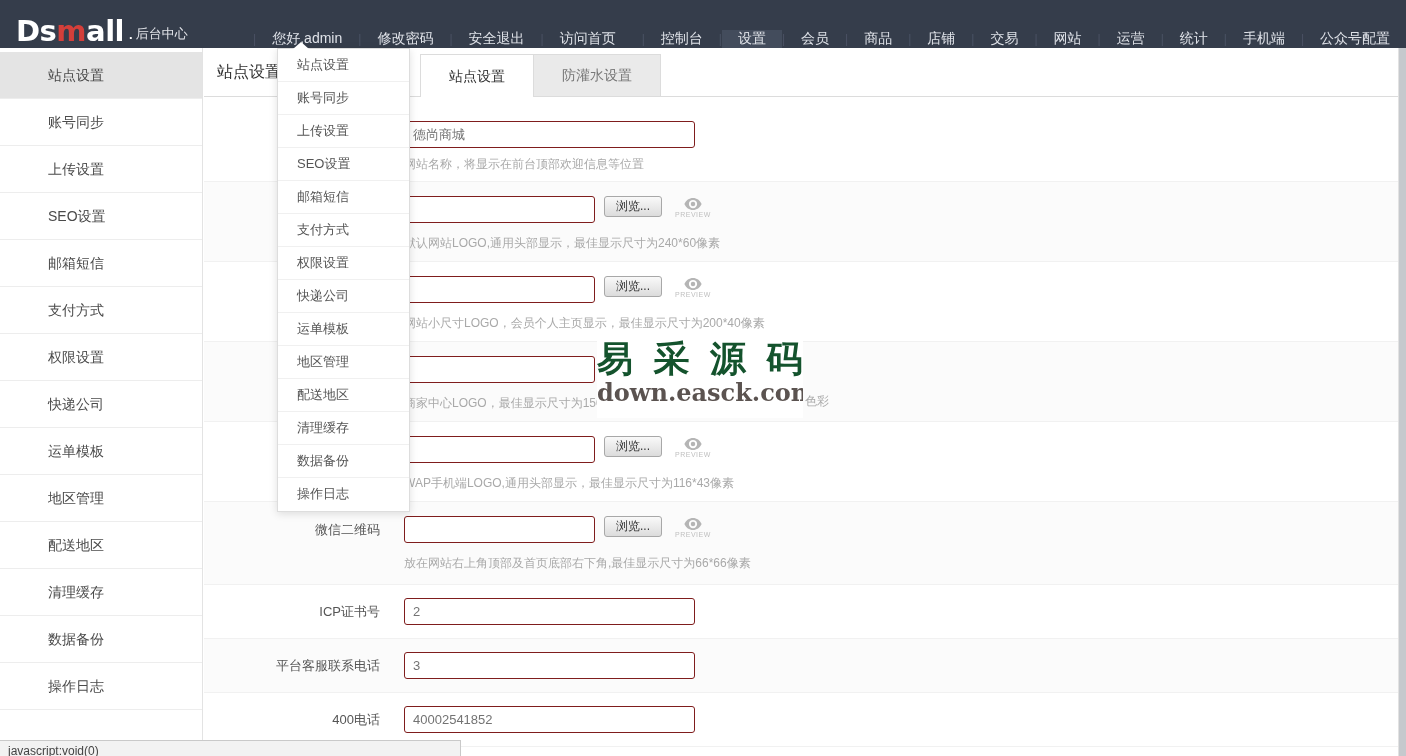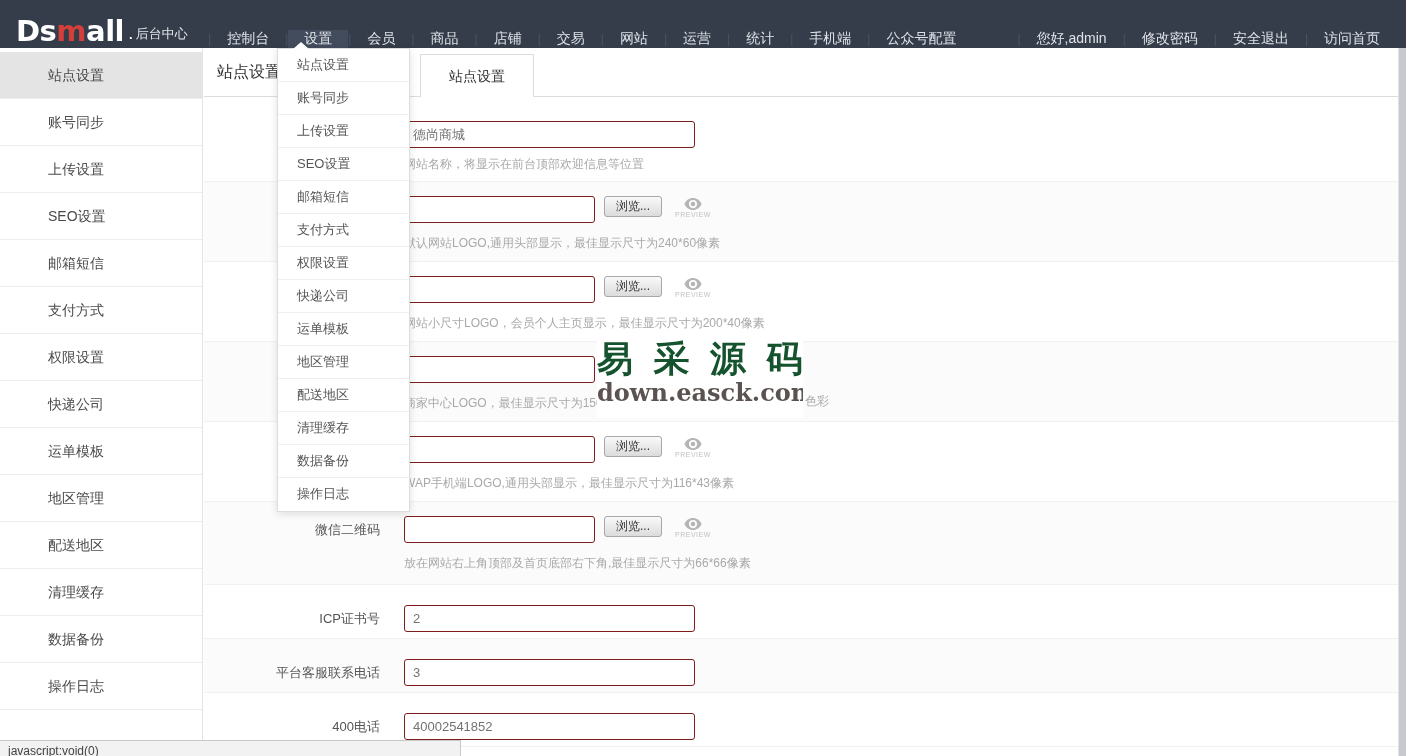--- a/index.html
+++ b/index.html
@@ -36,21 +36,21 @@
   .tab{height:41px;line-height:41px;padding:0 28px;font-size:14px;color:#777;background:#eaeaea;
        border:1px solid #dcdcdc;border-bottom:none;margin-bottom:1px;cursor:pointer;white-space:nowrap;}
   .tab + .tab{margin-left:-1px;}
   .tab.active{background:#fff;color:#333;height:42px;line-height:42px;margin-bottom:0;z-index:4;}
 
   .form-row{display:flex;min-height:80px;box-sizing:border-box;padding-top:14px;
             border-bottom:1px solid #f1f1f1;position:relative;margin-right:8px;}
   .form-row:nth-child(even){background:#fbfbfb;}
   .form-row.first{min-height:85px;padding-top:24px;}
   .form-row.h83{min-height:83px;}
-  .form-row.short{min-height:54px;padding-top:13px;align-items:center;}
+  .form-row.short{min-height:54px;padding-top:13px;}
   .row-label{width:176px;text-align:right;font-size:13px;color:#555;line-height:27px;flex-shrink:0;}
   .row-field{margin-left:24px;flex:1;position:static;}
   .input-line{display:flex;align-items:flex-start;}
   .ipt{height:27px;box-sizing:border-box;border:1px solid #7f1d1d;border-radius:3px;padding:0 8px;
        font-size:13px;color:#737373;background:#fff;font-family:inherit;}
   .text-input{width:291px;}
   .file-input{width:191px;}
   .browse-btn{margin-left:9px;height:21px;padding:0 11px;font-size:12px;color:#333;
               background:linear-gradient(#f9f9f9,#dcdcdc);border:1px solid #a8a8a8;border-radius:3px;
               font-family:inherit;cursor:pointer;}
@@ -86,20 +86,30 @@
 </style>
 </head>
 <body>
 
 <div class="navbar">
   <div class="logo">
     <span class="logo-text"><span>Ds</span><span class="logo-accent">m</span><span>all</span></span>
     <span class="logo-dot">.</span>
     <span class="logo-suffix">后台中心</span>
   </div>
+  <div class="nav-list nav-right" id="nav-right">
+      <span class="nav-sep">|</span>
+      <div class="nav-item">您好,admin</div>
+      <span class="nav-sep">|</span>
+      <div class="nav-item">修改密码</div>
+      <span class="nav-sep">|</span>
+      <div class="nav-item">安全退出</div>
+      <span class="nav-sep">|</span>
+      <div class="nav-item">访问首页</div>
+    </div>
   <div class="nav-list" id="nav-left">
       <span class="nav-sep">|</span>
       <div class="nav-item">控制台</div>
       <span class="nav-sep">|</span>
       <div class="nav-item active">设置</div>
       <span class="nav-sep">|</span>
       <div class="nav-item">会员</div>
       <span class="nav-sep">|</span>
       <div class="nav-item">商品</div>
       <span class="nav-sep">|</span>
@@ -109,30 +119,20 @@
       <span class="nav-sep">|</span>
       <div class="nav-item">网站</div>
       <span class="nav-sep">|</span>
       <div class="nav-item">运营</div>
       <span class="nav-sep">|</span>
       <div class="nav-item">统计</div>
       <span class="nav-sep">|</span>
       <div class="nav-item">手机端</div>
       <span class="nav-sep">|</span>
       <div class="nav-item">公众号配置</div>
-    </div>
-  <div class="nav-list nav-right" id="nav-right">
-      <span class="nav-sep">|</span>
-      <div class="nav-item">您好,admin</div>
-      <span class="nav-sep">|</span>
-      <div class="nav-item">修改密码</div>
-      <span class="nav-sep">|</span>
-      <div class="nav-item">安全退出</div>
-      <span class="nav-sep">|</span>
-      <div class="nav-item">访问首页</div>
     </div>
 </div>
 
 <div class="sidebar" id="sidebar">
     <div class="side-item active">站点设置</div>
     <div class="side-item">账号同步</div>
     <div class="side-item">上传设置</div>
     <div class="side-item">SEO设置</div>
     <div class="side-item">邮箱短信</div>
     <div class="side-item">支付方式</div>
@@ -144,20 +144,21 @@
     <div class="side-item">清理缓存</div>
     <div class="side-item">数据备份</div>
     <div class="side-item">操作日志</div>
   </div>
 
 <div class="main">
   <div class="main-header">
     <div class="page-title">站点设置</div>
     <div class="tabs" id="tabs">
         <div class="tab active">站点设置</div>
+        <div class="tab">防灌水设置</div>
       </div>
   </div>
   <div id="form">
       <div class="form-row first">
         <div class="row-label"></div>
         <div class="row-field">
           <div class="input-line">
             <input class="ipt text-input" type="text" value="德尚商城" style="">
           </div>
           <div class="help">网站名称，将显示在前台顶部欢迎信息等位置</div>

